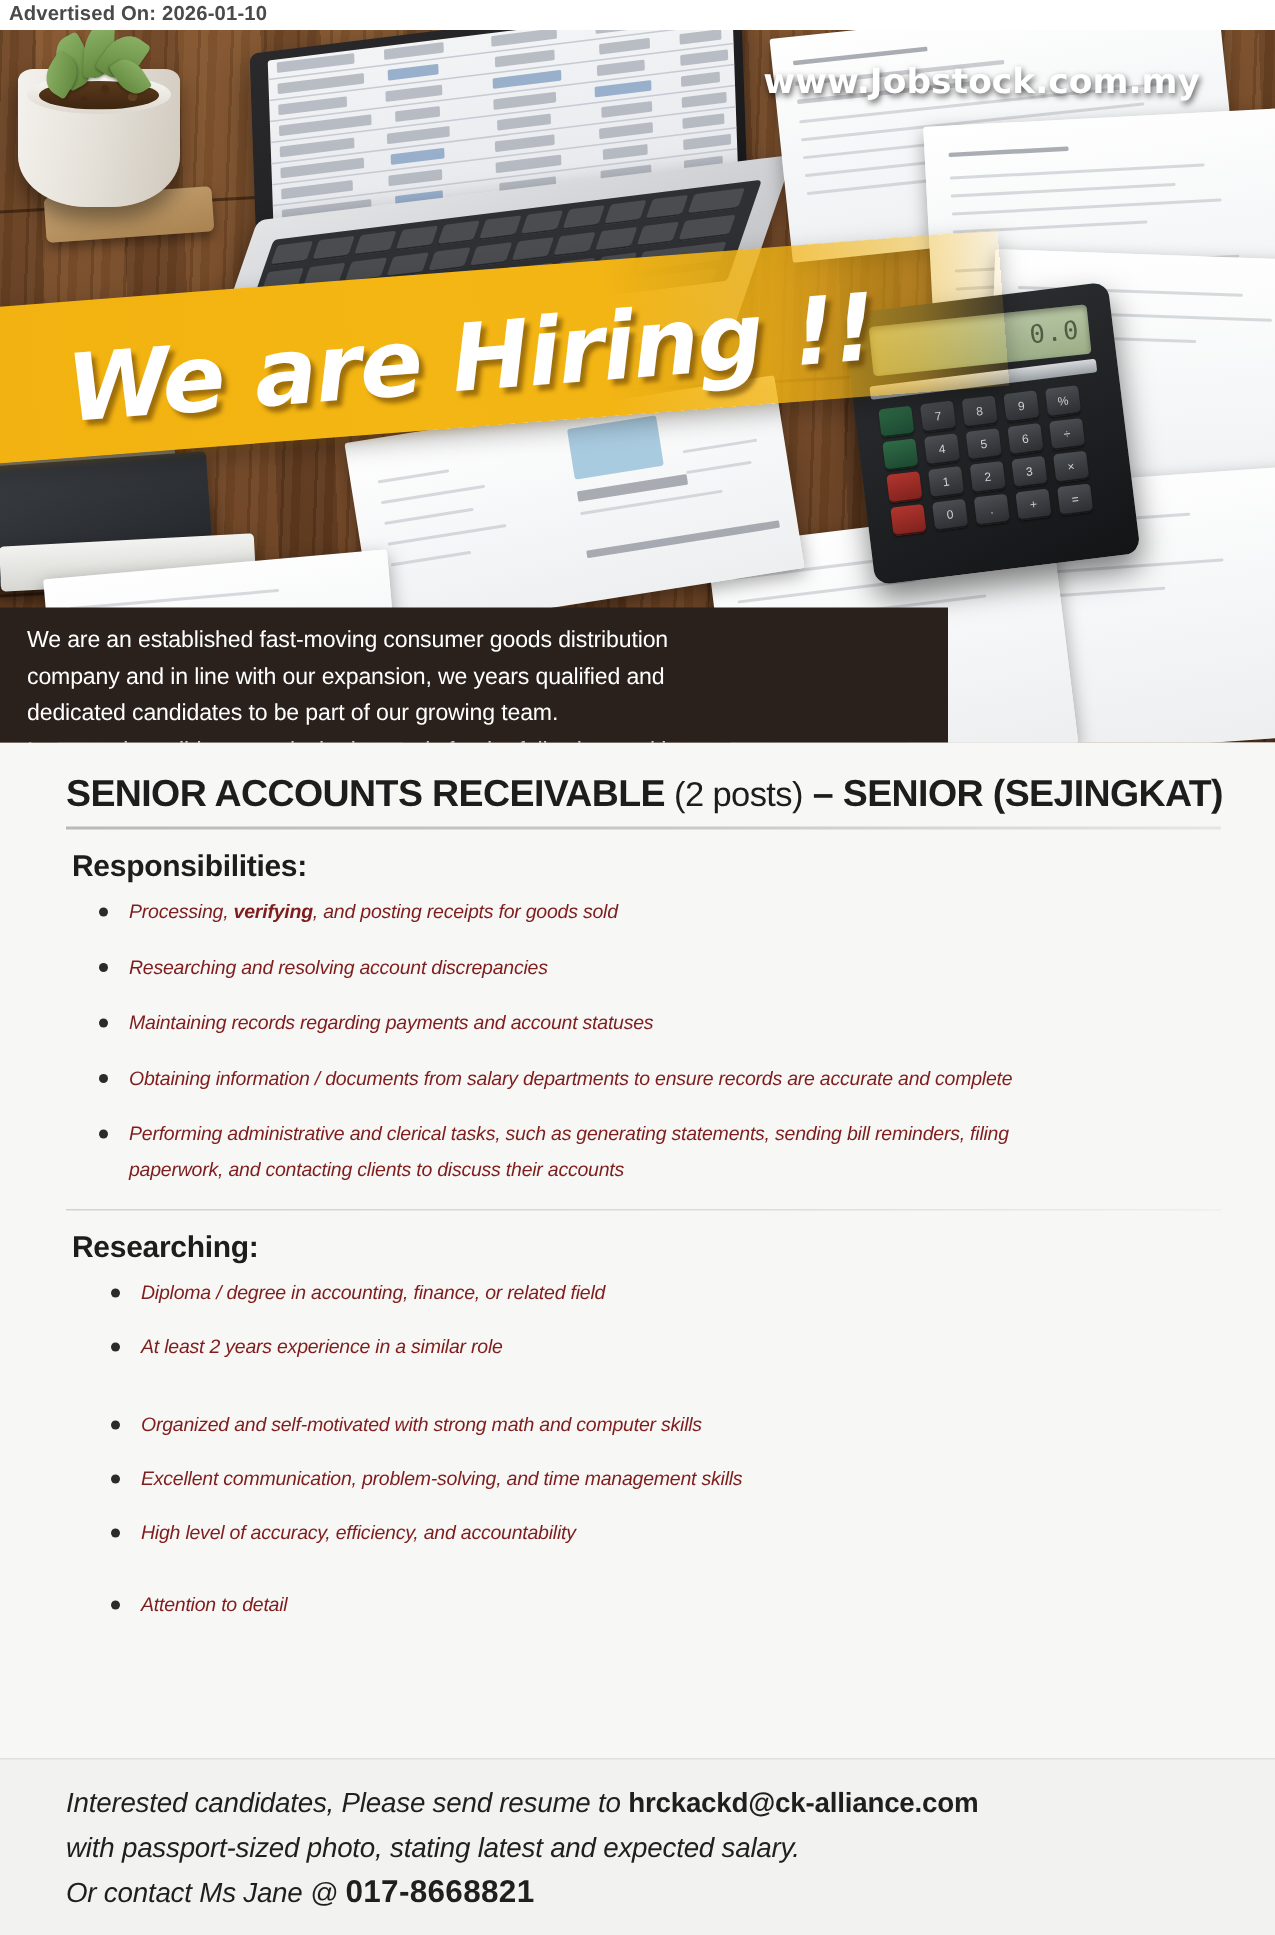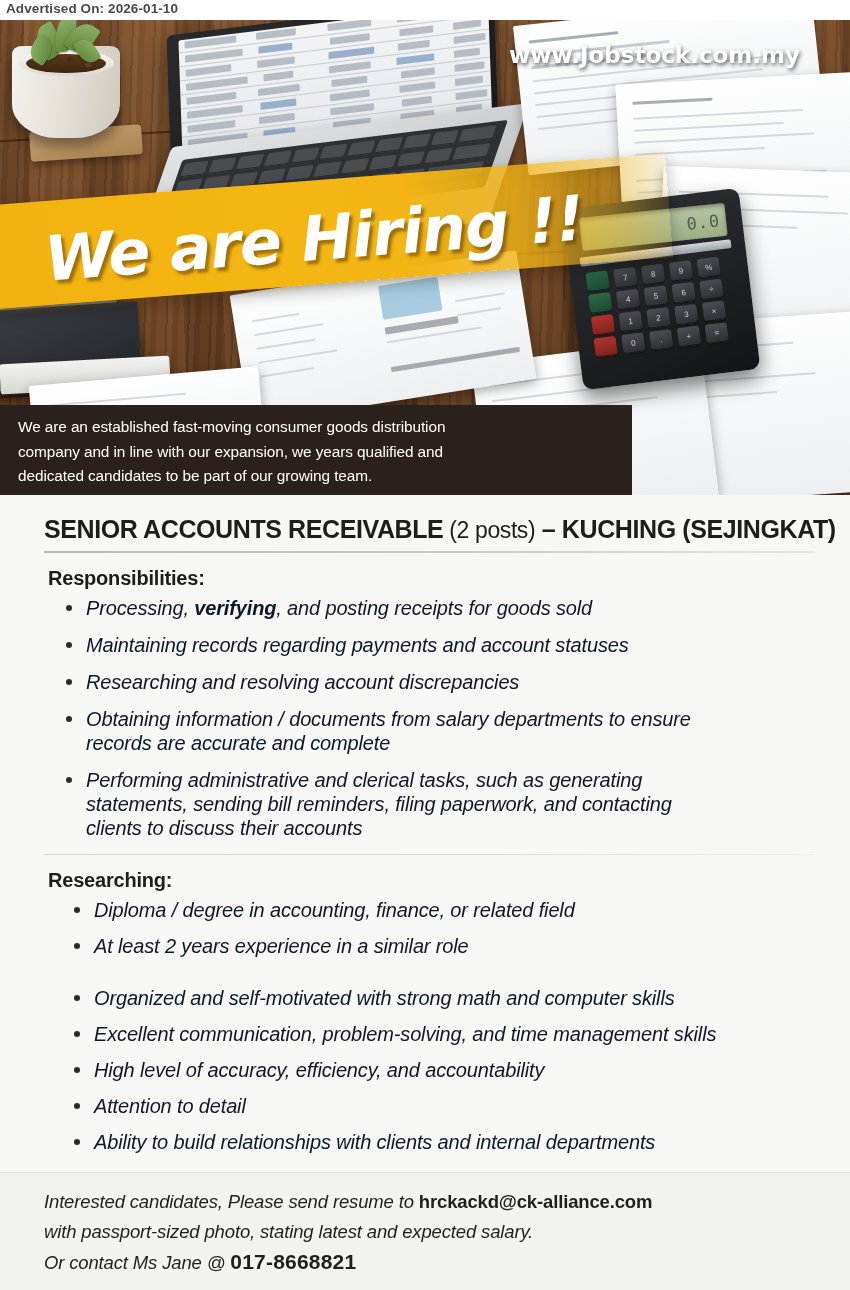--- a/index.html
+++ b/index.html
@@ -363,23 +363,23 @@
     margin: 14px 0 6px 4px;
     letter-spacing: -.2px;
   }
 
   ul.bullets { list-style: none; margin: 0 0 0 18px; padding: 0; }
   ul.bullets li {
     position: relative;
     padding-left: 24px;
     margin-bottom: 13px;
     font-family: "Liberation Sans", sans-serif;
-    font-size: 20px;
+    font-size: 13px;
     font-style: italic;
-    color: #0f172a;
+    color: #7f1d1d;
     line-height: 24px;
     letter-spacing: -.15px;
   }
   ul.bullets li::before {
     content: "";
     position: absolute;
     left: 4px; top: 9px;
     width: 6px; height: 6px;
     border-radius: 50%;
     background: #2b2b2b;
@@ -669,46 +669,45 @@
       <div class="intro-line">We are an established fast-moving consumer goods distribution</div>
       <div class="intro-line">company and in line with our expansion, we years qualified and</div>
       <div class="intro-line">dedicated candidates to be part of our growing team.</div>
       <div class="intro-line">Interested candidates are invited to apply for the following positions:</div>
     </div>
   </div>
 
   <div class="content">
 
     <div class="job-title">
-      <span>SENIOR ACCOUNTS RECEIVABLE</span><span class="posts">&nbsp;</span><span class="posts">(2 posts)</span><span class="loc">&nbsp;</span><span class="loc">–</span><span class="loc">&nbsp;</span><span class="loc">KUCHING (SEJINGKAT)</span>
+      <span>SENIOR ACCOUNTS RECEIVABLE</span><span class="posts">&nbsp;</span><span class="posts">(2 posts)</span><span class="loc">&nbsp;</span><span class="loc">–</span><span class="loc">&nbsp;</span><span class="loc">SENIOR (SEJINGKAT)</span>
     </div>
     <div class="rule"></div>
 
     <div class="sec-head">Responsibilities:</div>
 
     <ul class="bullets">
       <li>Processing, <b>verifying</b>, and posting receipts for goods sold</li>
+      <li>Researching and resolving account discrepancies</li>
       <li>Maintaining records regarding payments and account statuses</li>
-      <li>Researching and resolving account discrepancies</li>
       <li style="max-width:660px;">Obtaining information / documents from salary departments to ensure records are accurate and complete</li>
       <li style="max-width:618px;">Performing administrative and clerical tasks, such as generating statements, sending bill reminders, filing paperwork, and contacting clients to discuss their accounts</li>
     </ul>
 
     <div class="rule light"></div>
 
     <div class="sec-head">Researching:</div>
 
     <ul class="bullets" style="margin-left:26px;">
       <li style="margin-bottom:12px;">Diploma / degree in accounting, finance, or related field</li>
       <li style="margin-bottom:28px;">At least 2 years experience in a similar role</li>
       <li style="margin-bottom:12px;">Organized and self-motivated with strong math and computer skills</li>
       <li style="margin-bottom:12px;">Excellent communication, problem-solving, and time management skills</li>
-      <li style="margin-bottom:12px;">High level of accuracy, efficiency, and accountability</li>
+      <li style="margin-bottom:24px;">High level of accuracy, efficiency, and accountability</li>
       <li style="margin-bottom:12px;">Attention to detail</li>
-      <li style="margin-bottom:12px;">Ability to build relationships with clients and internal departments</li>
     </ul>
   </div>
 
   <div class="footer">
     <div class="foot-line"><span>Interested candidates, Please send resume to </span><b>hrckackd@ck-alliance.com</b></div>
     <div class="foot-line">with passport-sized photo, stating latest and expected salary.</div>
     <div class="foot-line"><span>Or contact Ms Jane @ </span><span class="phone">017-8668821</span></div>
   </div>
 
 </div>

